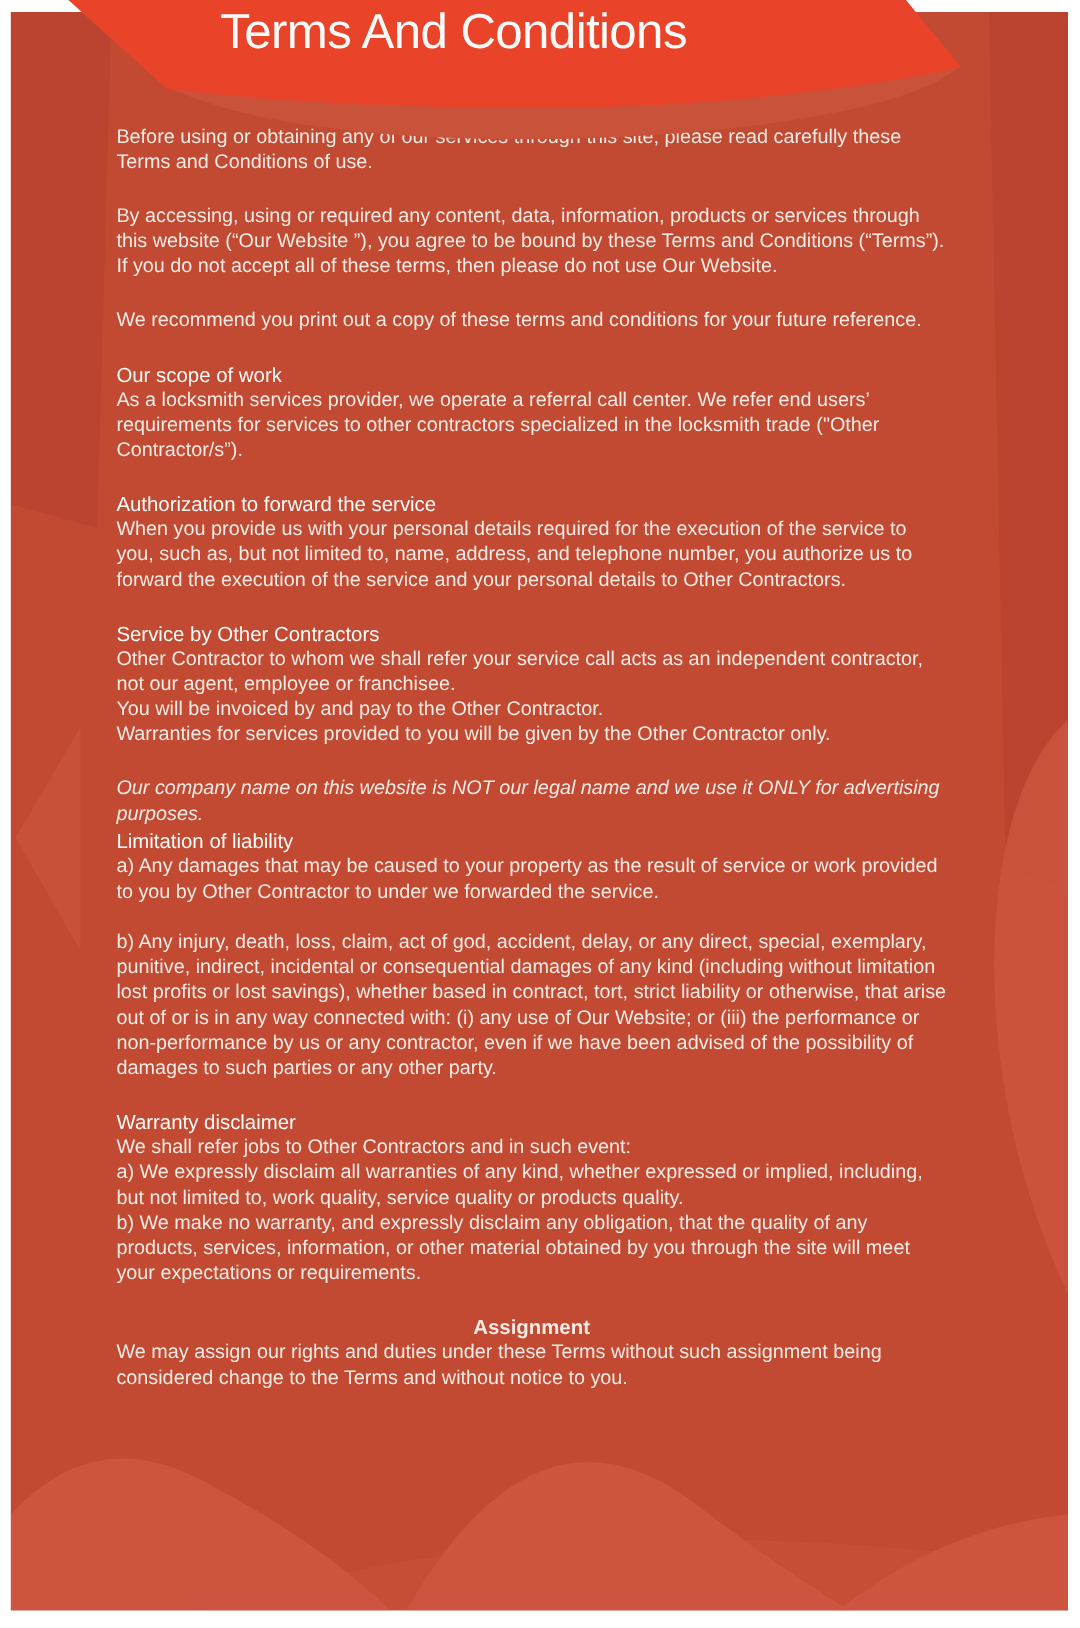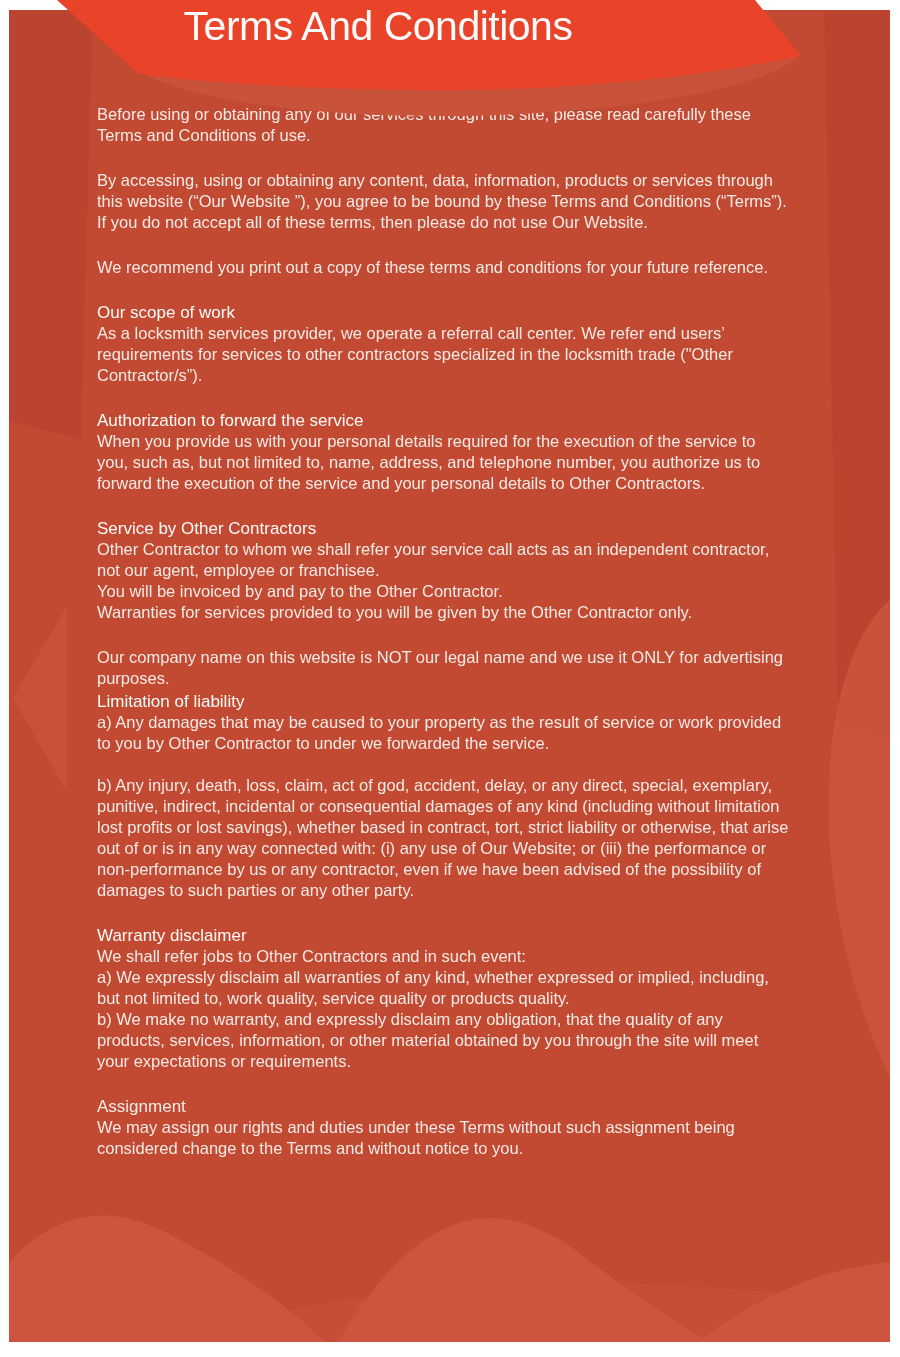--- a/index.html
+++ b/index.html
@@ -26,26 +26,26 @@
     position:absolute;top:3px;left:0;width:756px;margin:0;
     text-align:center;color:var(--heading);
     font-size:41px;font-weight:400;letter-spacing:-0.5px;line-height:1.15;
   }
   
   .content{
     position:absolute;left:88px;top:94px;width:692px;
     color:var(--text);font-size:16.5px;line-height:21px;
   }
   .content section{margin:0 0 24px;}
-  .content section.tight{margin-bottom:2px;}
+  .content section.tight{margin-bottom:2px;font-style:italic;}
   .content h2{
     margin:0;font-size:17px;font-weight:400;line-height:21px;
     color:var(--heading);
   }
-  .content h2.regular{font-weight:400;color:var(--text);}
+  .content h2.regular{font-weight:700;color:var(--text);text-align:center;}
   .content p{margin:0 0 21px;white-space:pre-line;}
   .content p:last-child{margin-bottom:0;}
 </style>
 </head>
 <body>
 
 <div class="page">
 
   <div class="poster">
 
@@ -61,21 +61,21 @@
       <path class="f-light" opacity="0.9" d="M330 1332 Q440 1140 575 1246 Q640 1296 700 1332 Z"></path>
       <path class="f-light" opacity="0.9" d="M690 1332 Q780 1262 882 1252 L882 1332 Z"></path>
       <path class="f-light" opacity="0.35" d="M160 1332 Q450 1236 882 1296 L882 1332 Z"></path>
     </svg>
 
     <div class="content" id="sections">
         <section>
           <p>Before using or obtaining any of our services through this site, please read carefully these Terms and Conditions of use.</p>
         </section>
         <section>
-          <p>By accessing, using or obtaining any content, data, information, products or services through this website (“Our Website ”), you agree to be bound by these Terms and Conditions (“Terms”). If you do not accept all of these terms, then please do not use Our Website.</p>
+          <p>By accessing, using or required any content, data, information, products or services through this website (“Our Website ”), you agree to be bound by these Terms and Conditions (“Terms”). If you do not accept all of these terms, then please do not use Our Website.</p>
         </section>
         <section>
           <p>We recommend you print out a copy of these terms and conditions for your future reference.</p>
         </section>
         <section>
           <h2>Our scope of work</h2>
           <p>As a locksmith services provider, we operate a referral call center. We refer end users’ requirements for services to other contractors specialized in the locksmith trade ("Other Contractor/s”).</p>
         </section>
         <section>
           <h2>Authorization to forward the service</h2>

